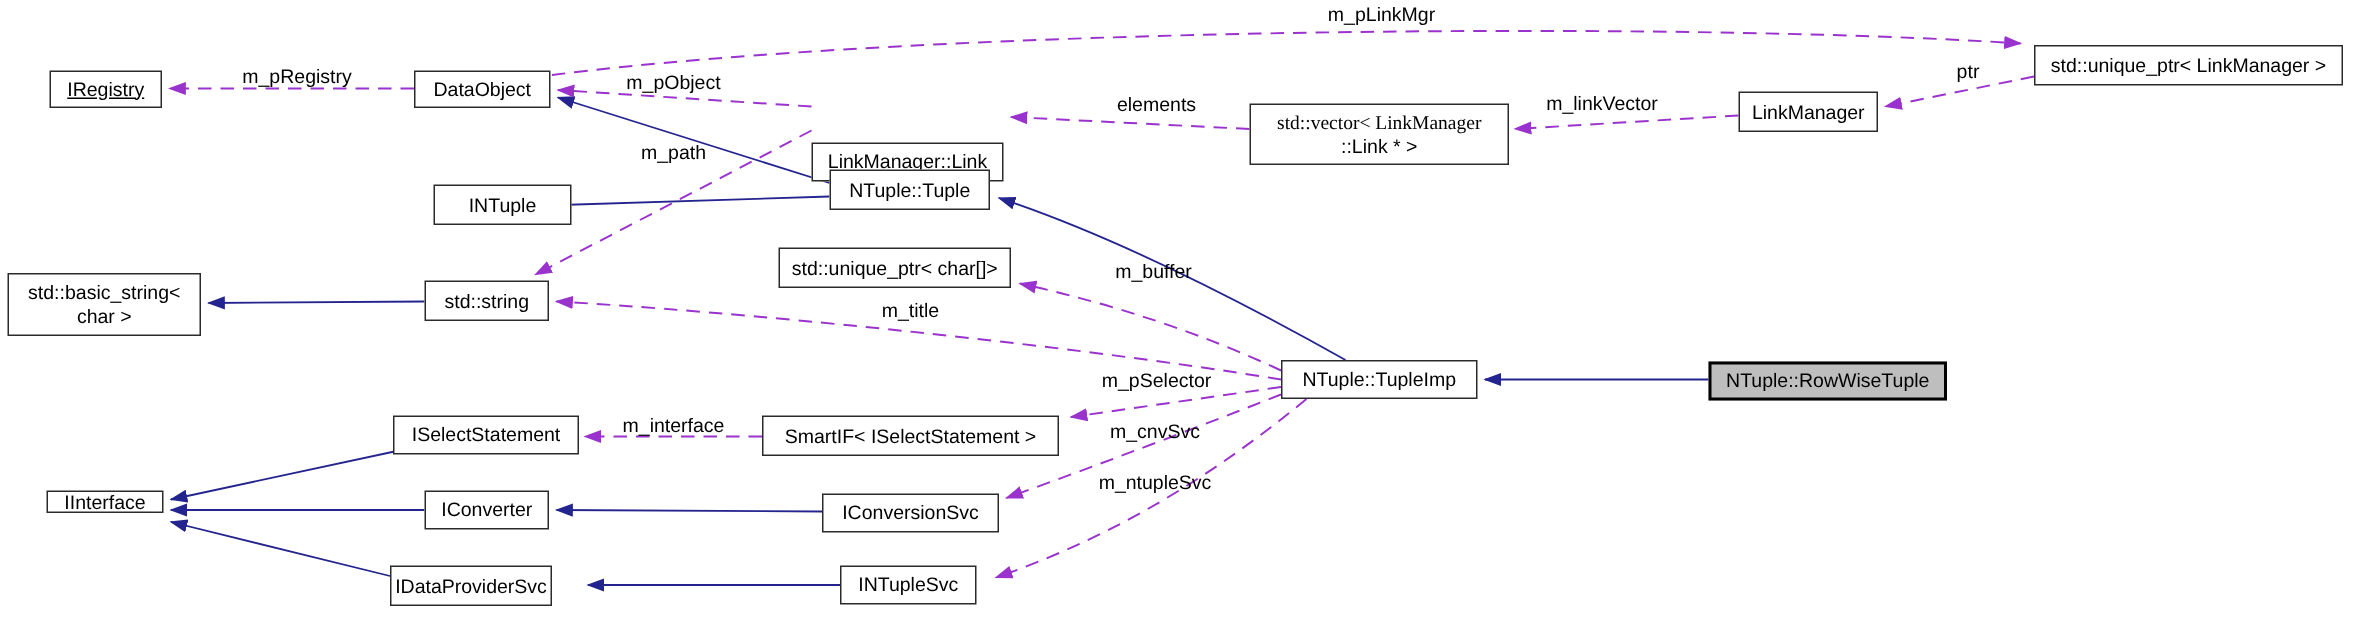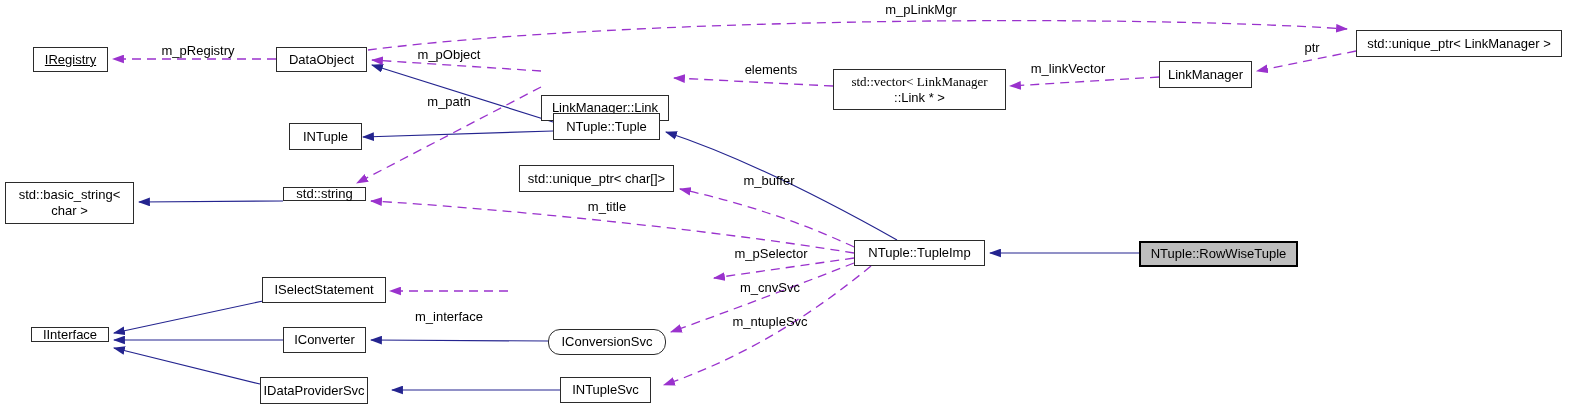--- a/index.html
+++ b/index.html
@@ -92,68 +92,71 @@
   <div class="node" style="left:833px;top:69px;width:173px;height:41px;">
     <span style="display:block;font-family:Liberation Serif, serif;">std::vector&lt; LinkManager</span>
     <span style="display:block;">::Link * &gt;</span>
   </div>
   <div class="node" style="left:1159px;top:61px;width:93px;height:27px;">
       <span>LinkManager</span>
     </div>
   <div class="node" style="left:1356px;top:30px;width:206px;height:27px;">
       <span>std::unique_ptr&lt; LinkManager &gt;</span>
     </div>
-  <div class="node" style="left:289px;top:123px;width:73px;height:27px;">
+  <div class="node" style="left:289px;top:123px;width:92px;height:27px;">
       <span>INTuple</span>
     </div>
   <div class="node" style="left:553px;top:113px;width:107px;height:27px;">
       <span>NTuple::Tuple</span>
     </div>
   <div class="node" style="left:519px;top:165px;width:155px;height:27px;">
       <span>std::unique_ptr&lt; char[]&gt;</span>
     </div>
   <div class="node" style="left:5px;top:182px;width:129px;height:42px;">
     <span style="display:block;">std::basic_string&lt;</span>
     <span style="display:block;">char &gt;</span>
   </div>
-  <div class="node" style="left:283px;top:187px;width:83px;height:14px;">
+  <div class="node" style="left:283px;top:187px;width:83px;height:27px;">
       <span>std::string</span>
     </div>
   <div class="node focus" style="left:1139px;top:241px;width:159px;height:26px;">
       <span>NTuple::RowWiseTuple</span>
     </div>
   <div class="node" style="left:854px;top:240px;width:131px;height:26px;">
       <span>NTuple::TupleImp</span>
     </div>
   <div class="node" style="left:262px;top:277px;width:124px;height:26px;">
       <span>ISelectStatement</span>
     </div>
+  <div class="node" style="left:508px;top:277px;width:198px;height:27px;">
+      <span>SmartIF&lt; ISelectStatement &gt;</span>
+    </div>
   <div class="node" style="left:31px;top:327px;width:78px;height:15px;">
       <span>IInterface</span>
     </div>
   <div class="node" style="left:283px;top:327px;width:83px;height:26px;">
       <span>IConverter</span>
     </div>
-  <div class="node" style="left:548px;top:329px;width:118px;height:26px;border-radius:12px;">
+  <div class="node" style="left:548px;top:329px;width:118px;height:26px;">
       <span>IConversionSvc</span>
     </div>
   <div class="node" style="left:260px;top:377px;width:108px;height:27px;">
       <span>IDataProviderSvc</span>
     </div>
   <div class="node" style="left:560px;top:377px;width:91px;height:26px;">
       <span>INTupleSvc</span>
     </div>
 
   <div class="edge-label" style="left:198px;top:44px;">m_pRegistry</div>
   <div class="edge-label" style="left:449px;top:48px;">m_pObject</div>
   <div class="edge-label" style="left:921px;top:3px;">m_pLinkMgr</div>
   <div class="edge-label" style="left:1312px;top:41px;">ptr</div>
   <div class="edge-label" style="left:771px;top:63px;">elements</div>
   <div class="edge-label" style="left:1068px;top:62px;">m_linkVector</div>
   <div class="edge-label" style="left:449px;top:95px;">m_path</div>
   <div class="edge-label" style="left:769px;top:174px;">m_buffer</div>
   <div class="edge-label" style="left:607px;top:200px;">m_title</div>
   <div class="edge-label" style="left:771px;top:247px;">m_pSelector</div>
-  <div class="edge-label" style="left:449px;top:277px;margin-top:33px;">m_interface</div>
+  <div class="edge-label" style="left:449px;top:277px;">m_interface</div>
   <div class="edge-label" style="left:770px;top:281px;">m_cnvSvc</div>
   <div class="edge-label" style="left:770px;top:315px;">m_ntupleSvc</div>
 
 </div>
 
 </body></html>

